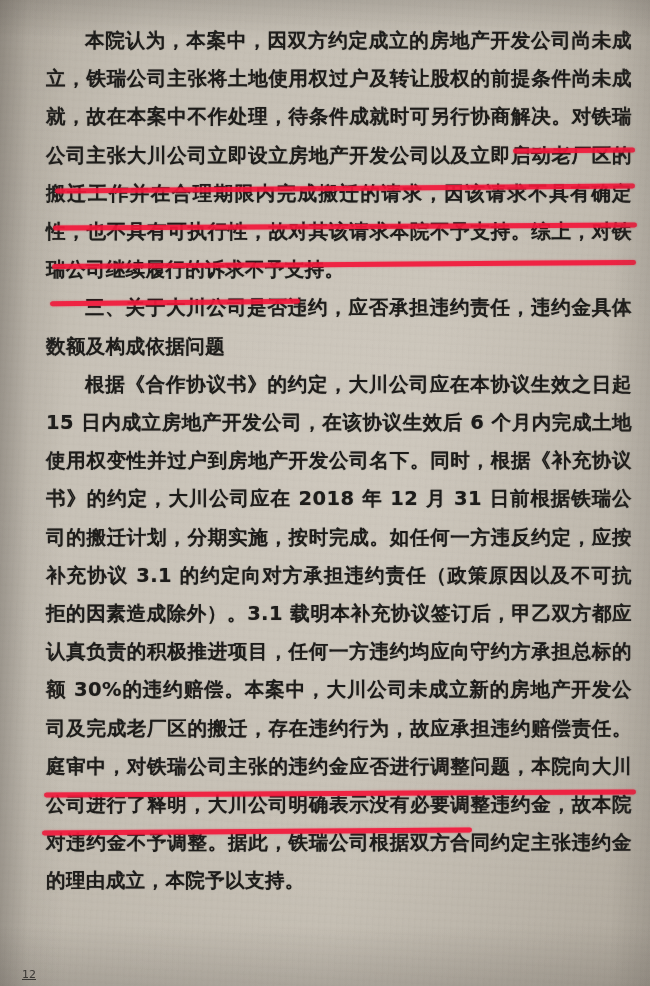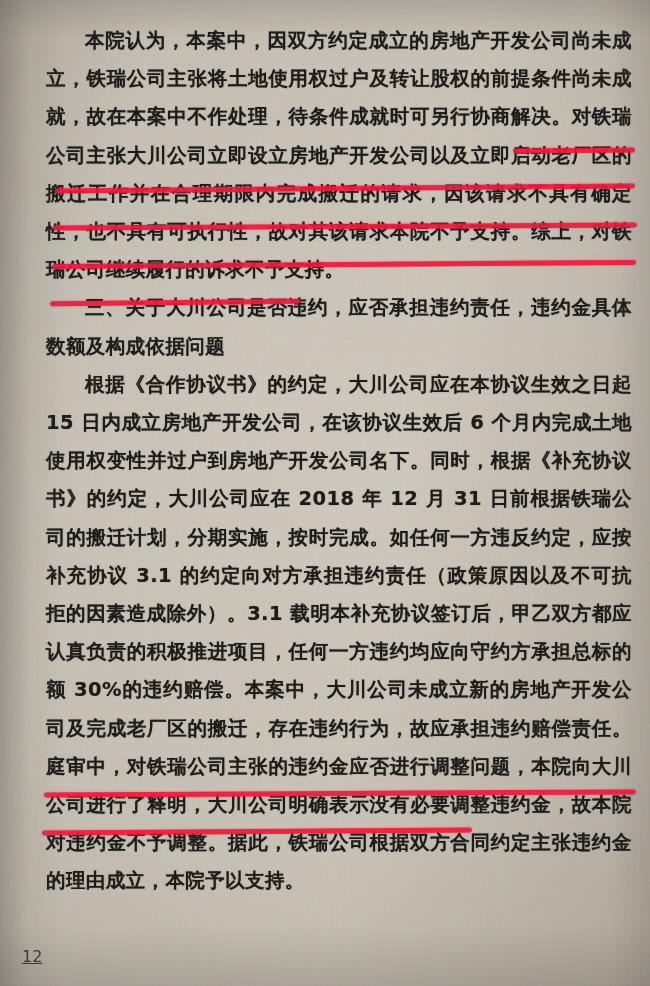--- a/index.html
+++ b/index.html
@@ -85,22 +85,22 @@
     background: #f3173a;
     border-radius: 2.5px;
     opacity: .92;
     box-shadow: 0 0 2px rgba(243,23,58,.6);
     pointer-events: none;
   }
 
   #page-number {
     position: absolute;
     left: 22px;
-    bottom: 20px;
-    font-size: 16px;
+    bottom: 5px;
+    font-size: 11px;
     color: #3a3835;
     font-family: "DejaVu Sans", sans-serif;
     text-decoration: underline;
   }
 </style>
 </head>
 <body>
 
 <div id="page">
   <div id="paper-bg"></div>

